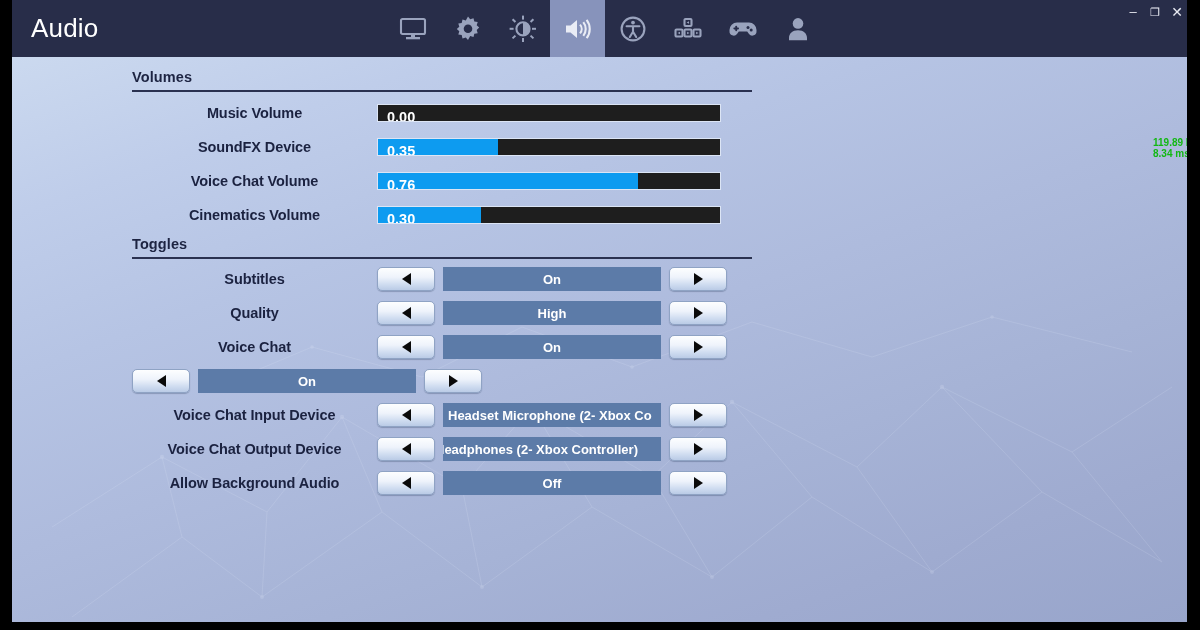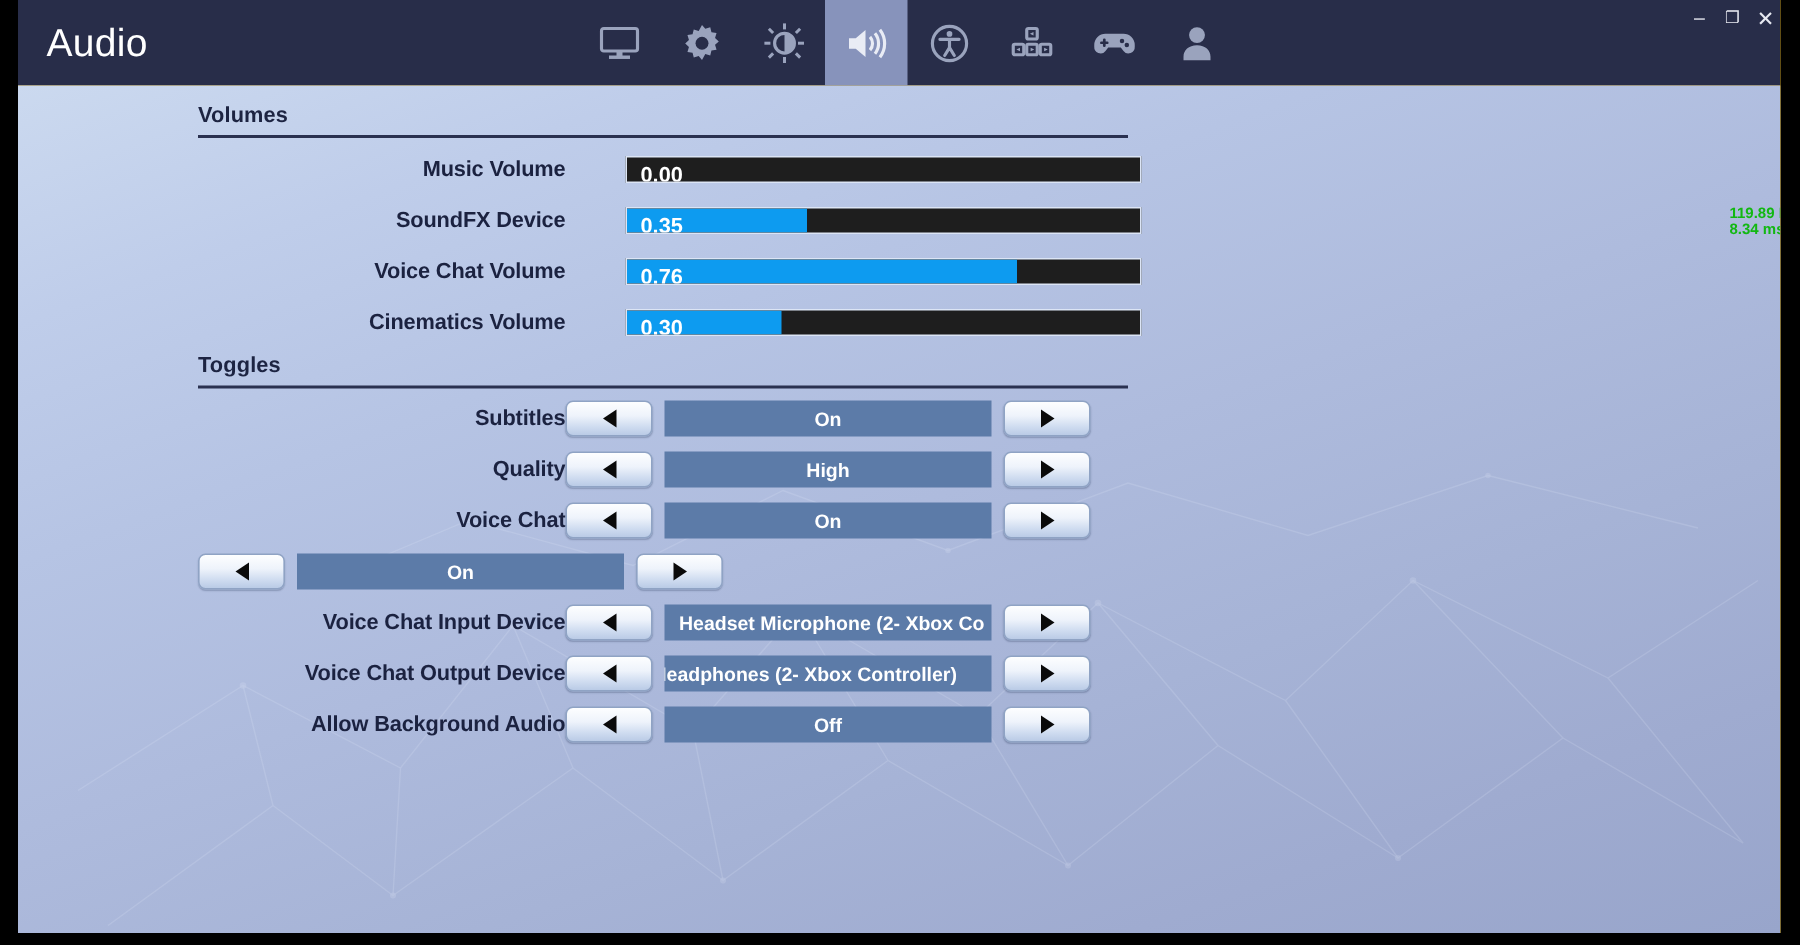--- a/index.html
+++ b/index.html
@@ -20,21 +20,21 @@
     background: #000000;
   }
 
   
   #window {
     position: absolute;
     left: 12px;
     top: 0px;
     width: 1175px;
     height: 622px;
-    background: #eab308;
+    background: #b91c1c;
     overflow: hidden;
   }
 
   
   #titlebar {
     position: absolute;
     left: 0;
     top: 0;
     width: 1175px;
     height: 57px;
@@ -140,37 +140,36 @@
   .row {
     position: absolute;
     left: 120px;
     width: 640px;
     height: 26px;
     display: flex;
     align-items: center;
   }
   .row-label {
     width: 245px;
-    text-align: right;
+    text-align: center;
     font-size: 14.5px;
     font-weight: bold;
     color: #1b2240;
     white-space: nowrap;
     letter-spacing: -0.1px;
   }
 
   
   .slider {
     position: relative;
     width: 344px;
     height: 18px;
     background: #1e1e1e;
     border: 1px solid #dce5f5;
     overflow: hidden;
-    margin-left: 40px;
   }
   .slider-fill {
     position: absolute;
     left: 0; top: 0; bottom: 0;
     background: #0d9bf0;
   }
   .slider-val {
     position: absolute;
     left: 9px;
     top: 0;
@@ -217,21 +216,21 @@
     justify-content: center;
     overflow: hidden;
     cursor: pointer;
   }
   .pill-text {
     font-size: 13px;
     font-weight: bold;
     color: #ffffff;
     white-space: nowrap;
   }
-  .pill.clip-left  { justify-content: center; }
+  .pill.clip-left  { justify-content: flex-start; }
   .pill.clip-left .pill-text  { margin-left: 5px; }
   .pill.clip-right { justify-content: flex-start; }
   .pill.clip-right .pill-text { margin-left: -8px; }
 
   
   #fps {
     position: absolute;
     left: 1093px;
     top: 80px;
     font-size: 10px;

